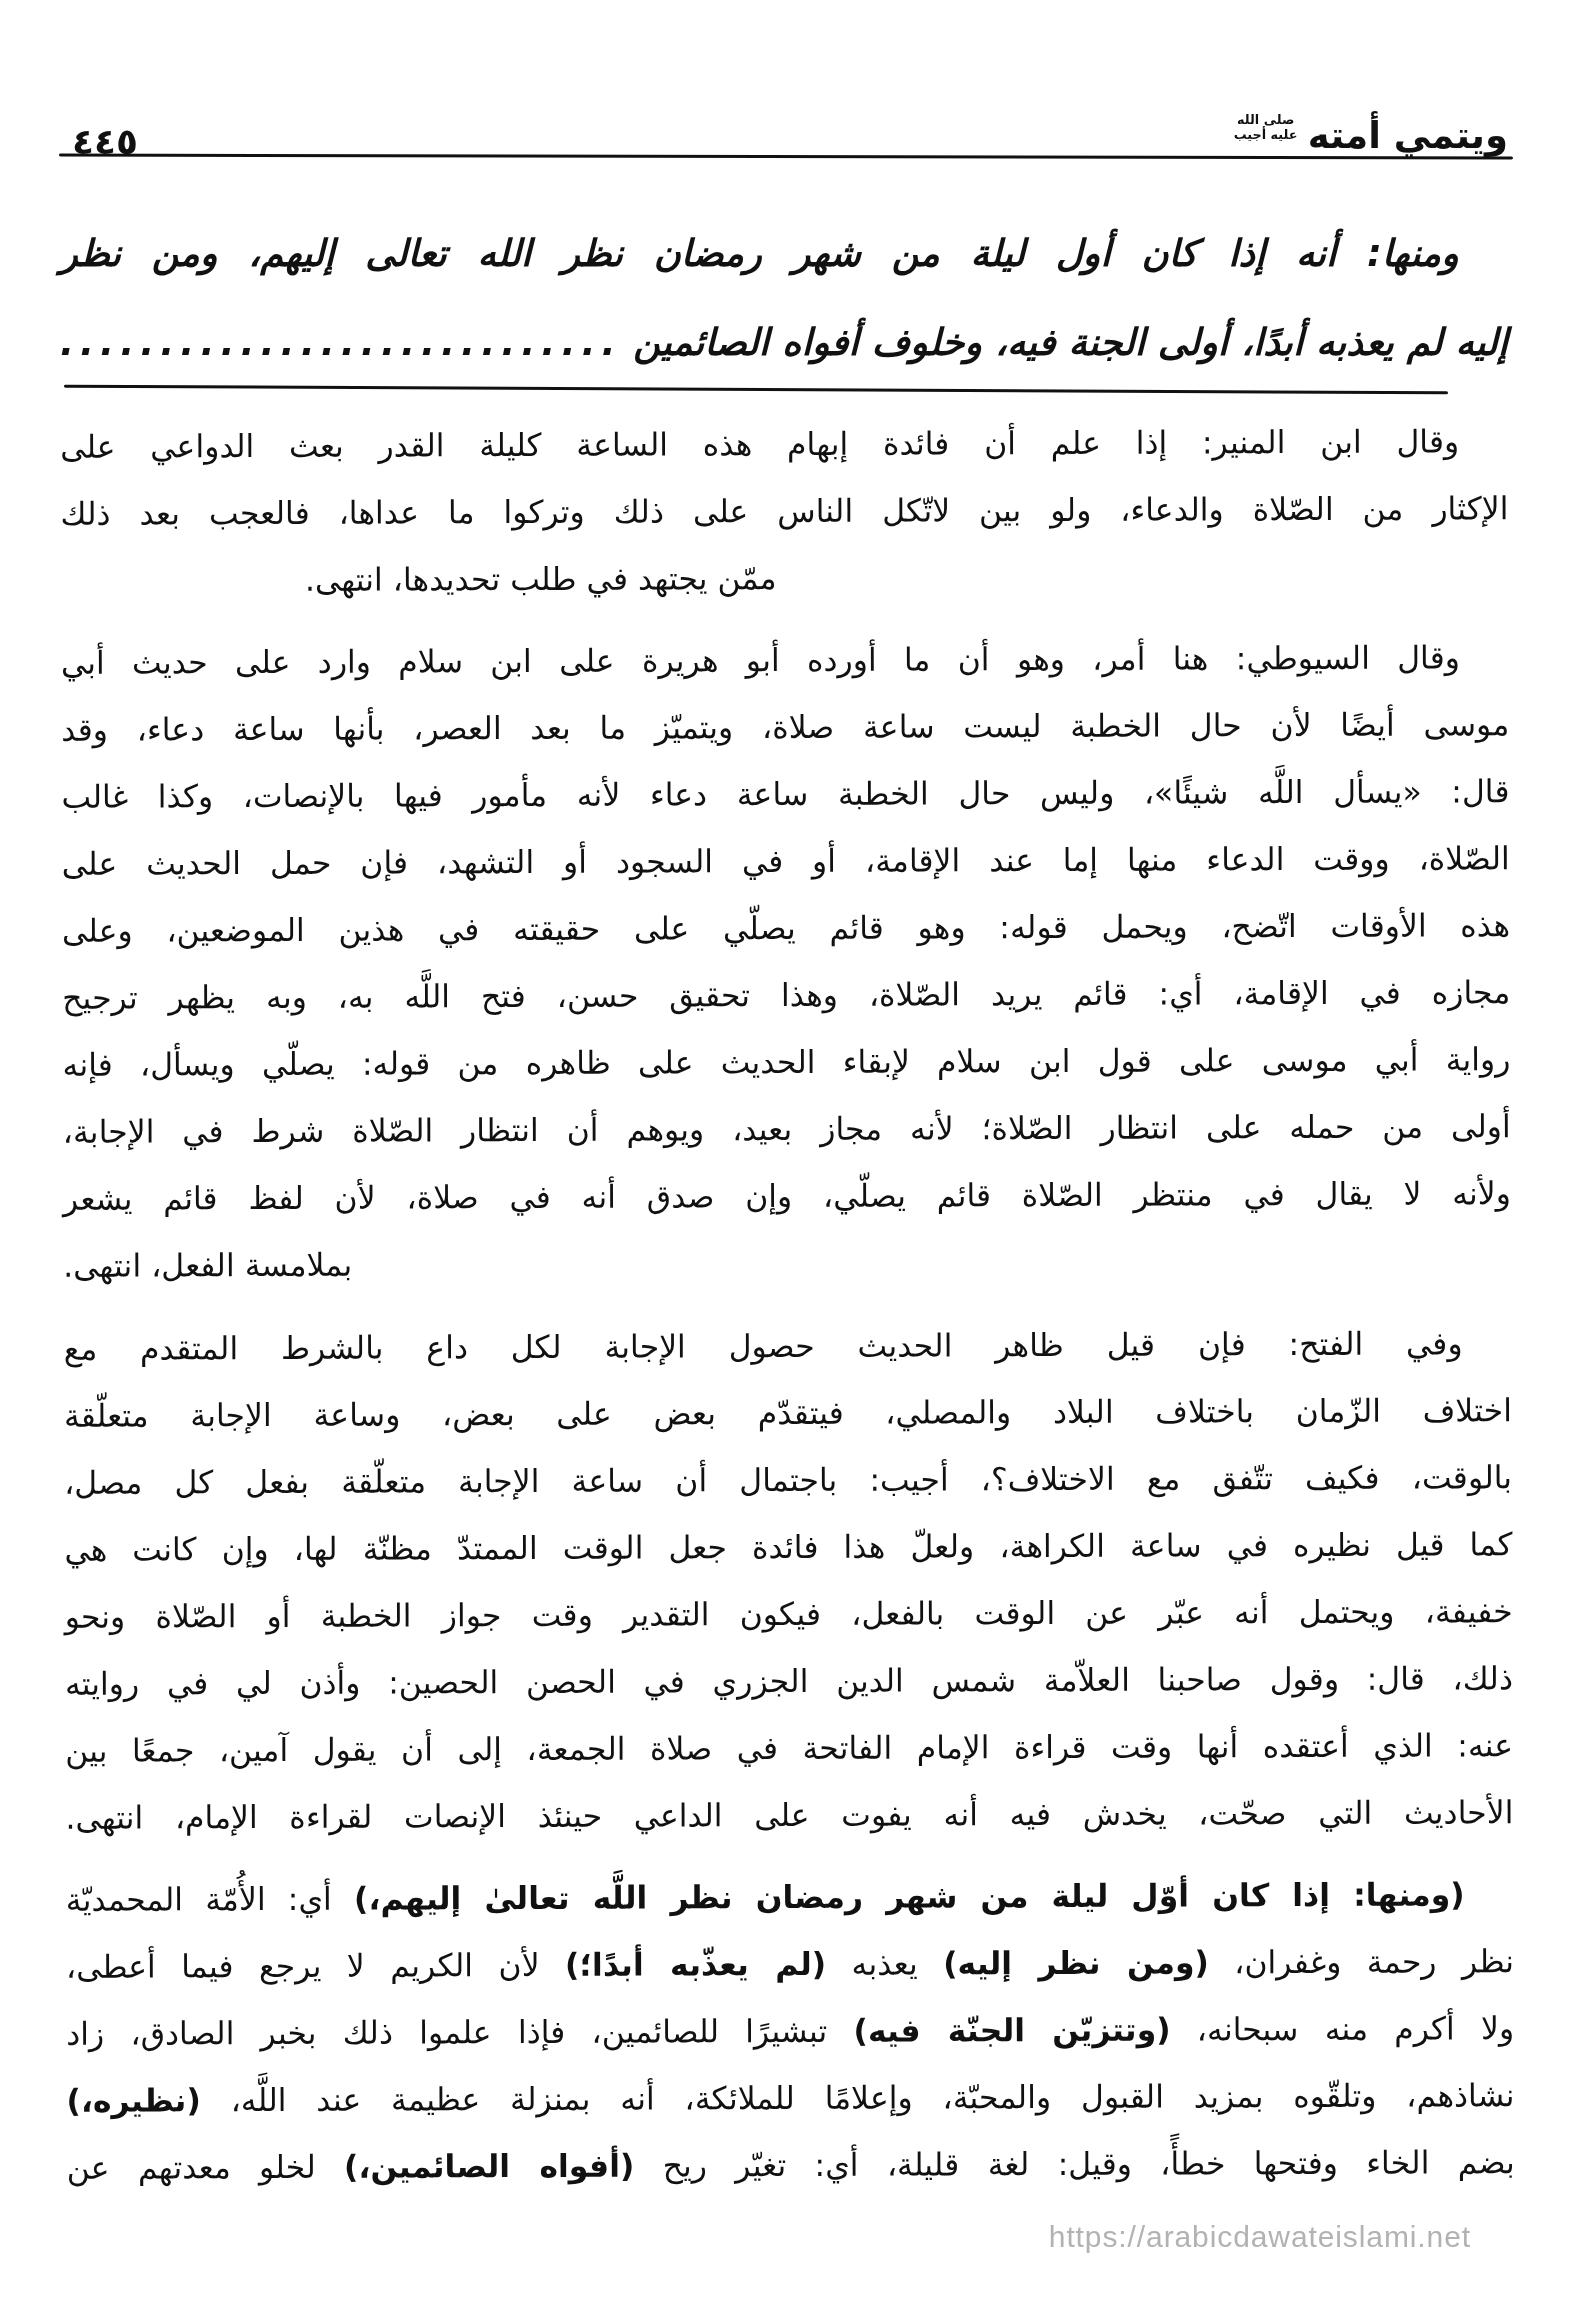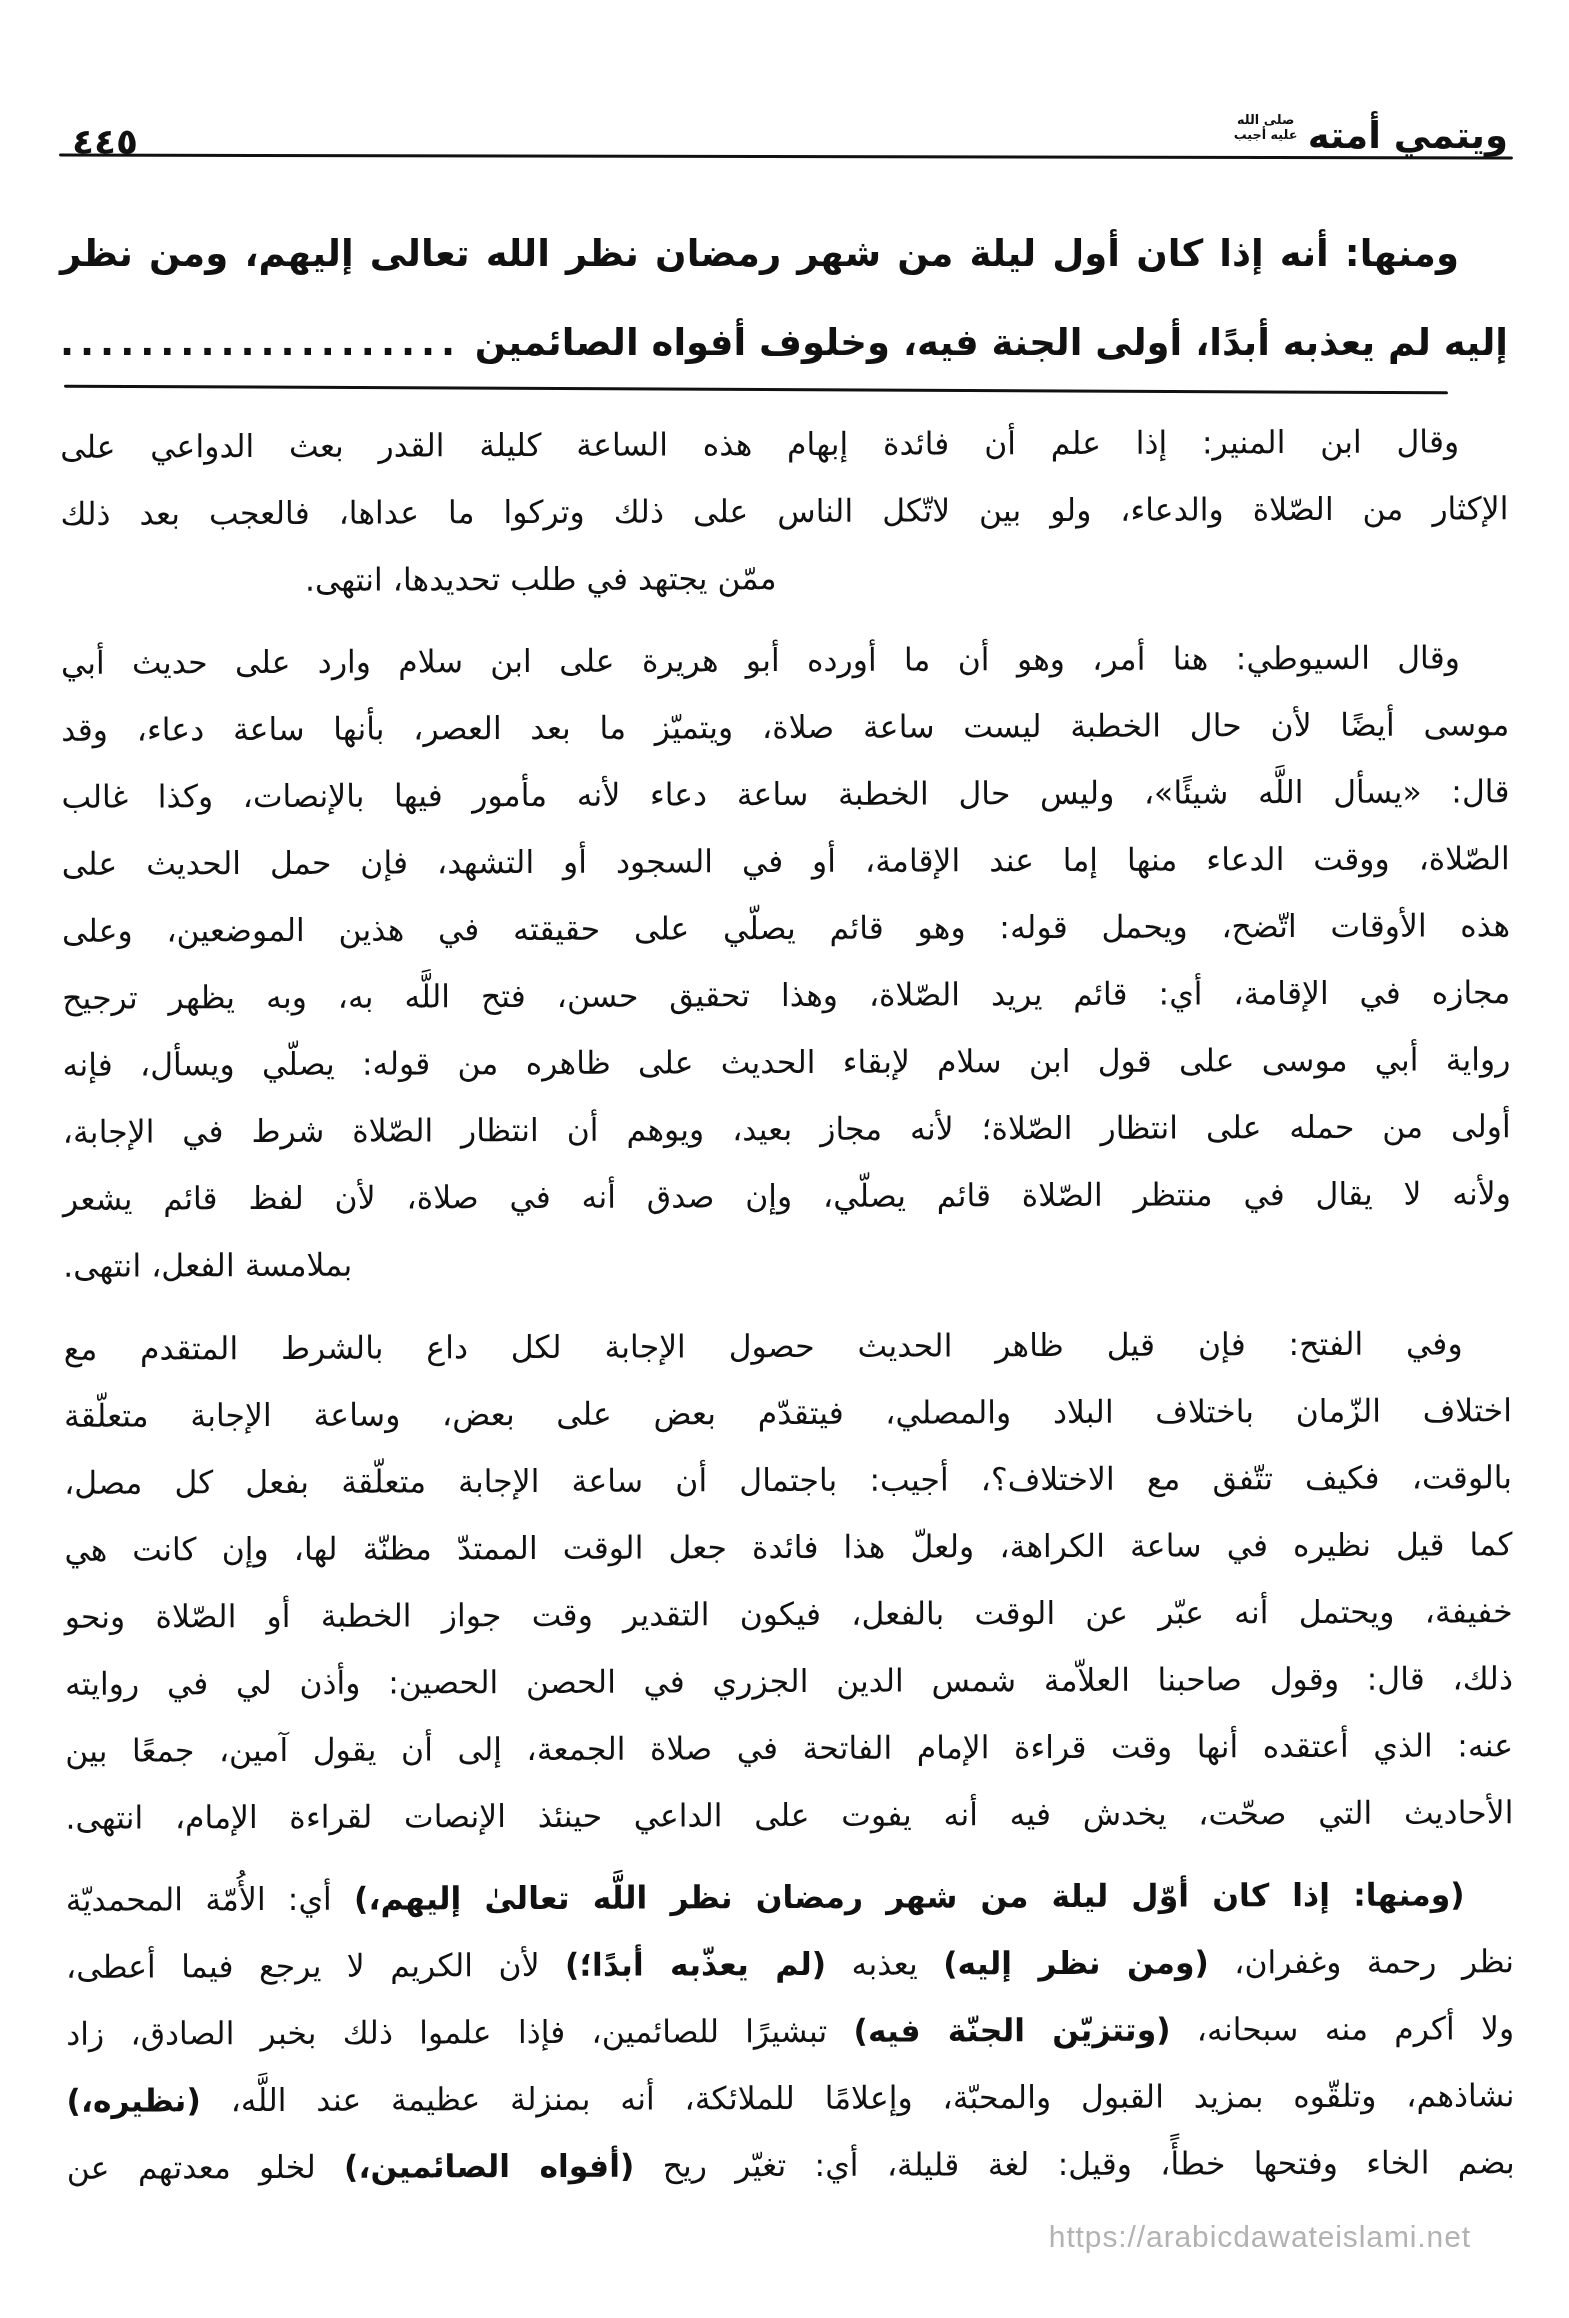--- a/index.html
+++ b/index.html
@@ -29,21 +29,21 @@
     font-size:12.8px;font-weight:bold;line-height:1.15;
     text-align:center;transform:translateY(-6.8px);
   }
   
   .rule{position:absolute;background:var(--rule-color,#111111);}
   .rule1{top:155px;left:60px;right:56px;height:3.4px;transform:rotate(0.12deg);border-radius:1.7px;}
   .rule2{top:388px;left:65px;width:1384px;height:3.4px;transform:rotate(0.28deg);border-radius:1.7px;}
   
   .matn{
     position:absolute;top:209px;right:61px;left:61px;
-    font-weight:bold;font-size:37px;
+    font-weight:bold;font-size:37px;font-style:italic;
   }
   .matn-line{
     line-height:89px;height:89px;white-space:nowrap;
     text-align:justify;text-align-last:justify;
   }
   .matn-line.has-dots{display:flex;align-items:baseline;text-align-last:auto;}
   .matn-line .dots{
     flex:1;overflow:hidden;direction:ltr;white-space:nowrap;
     letter-spacing:6px;margin-right:15.3px;font-weight:bold;
   }

